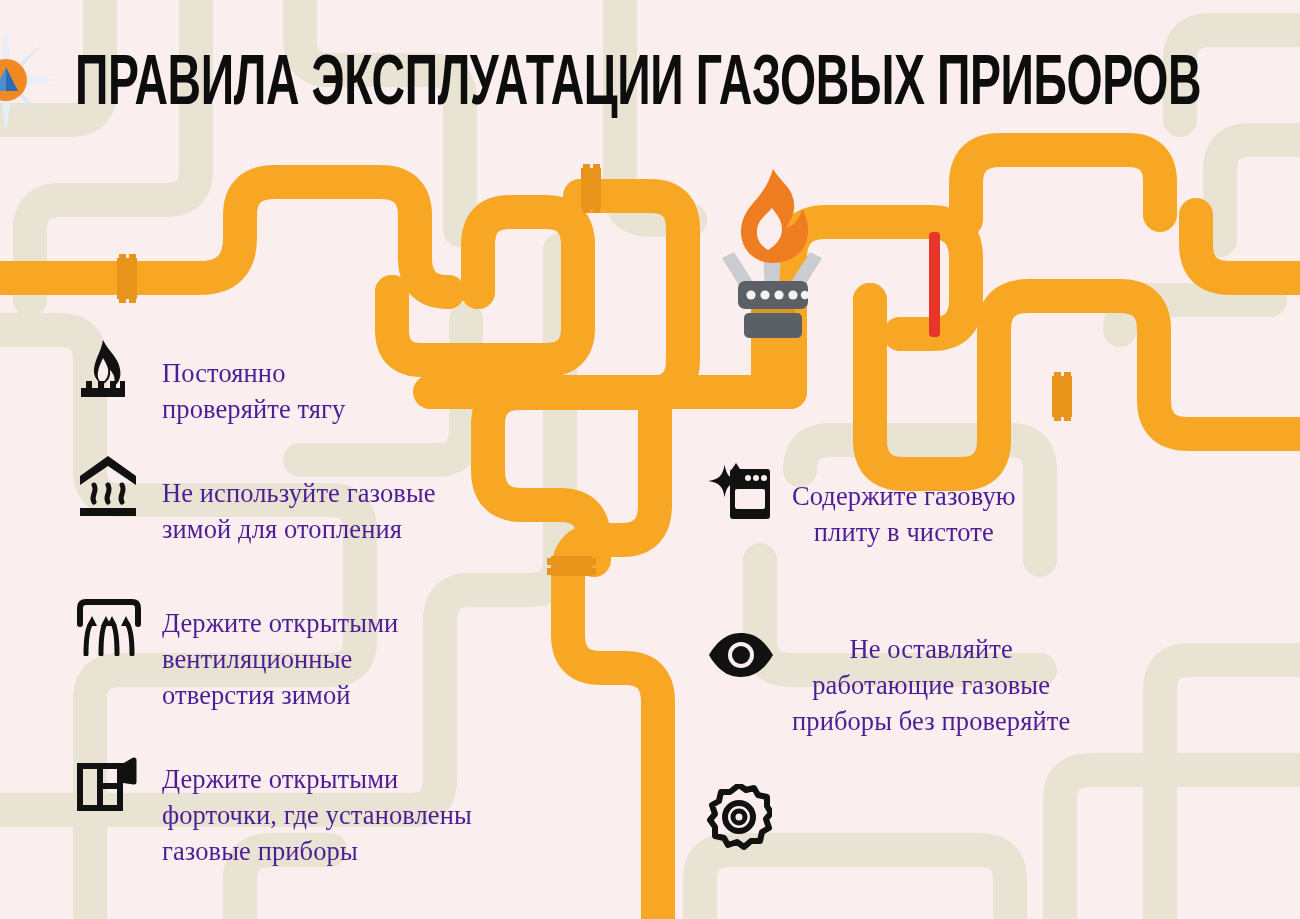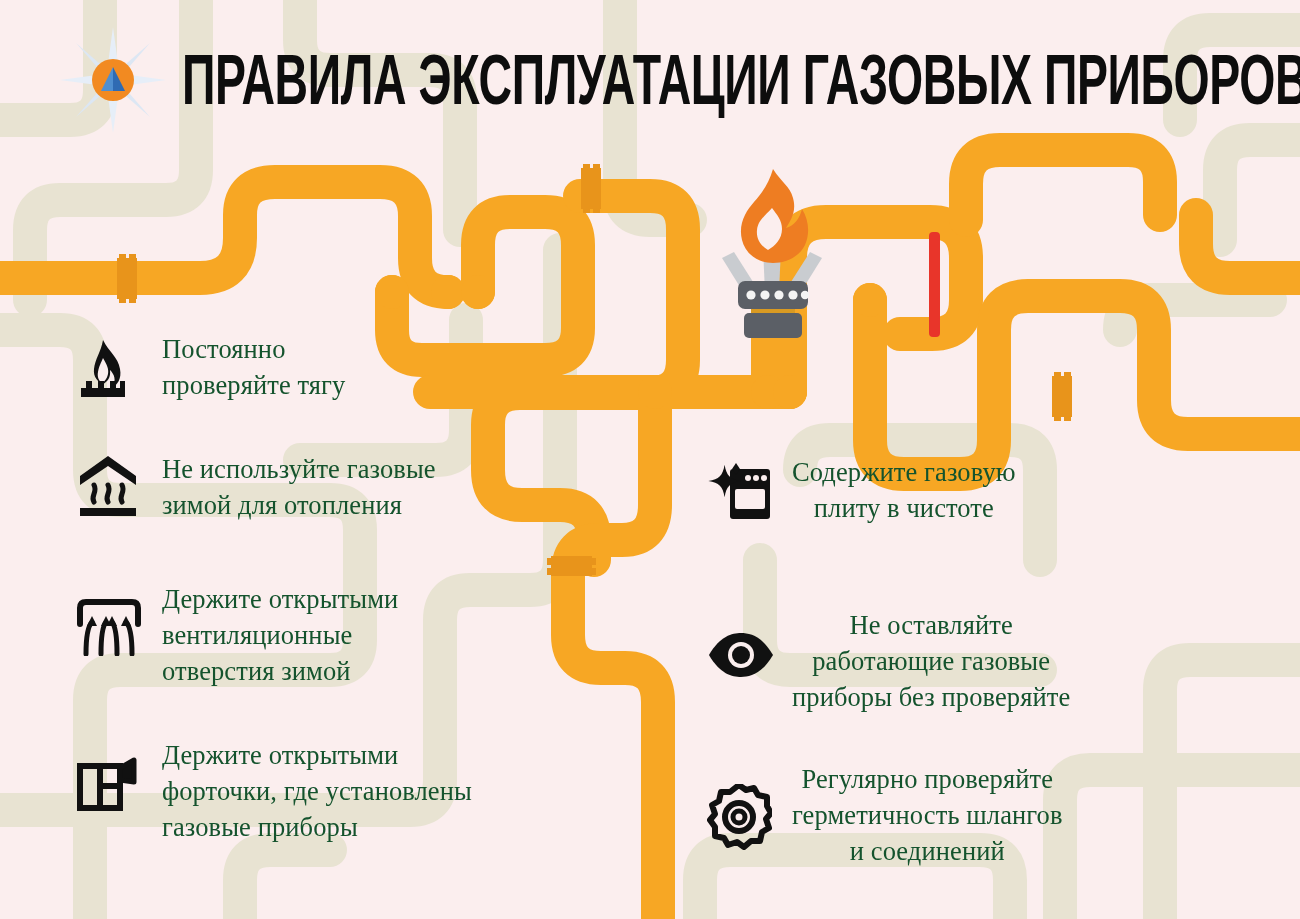--- a/index.html
+++ b/index.html
@@ -28,20 +28,21 @@
 
   
   .header {
     position: absolute;
     left: 0; top: 0;
     width: 1300px;
     height: 160px;
     z-index: 6;
     display: flex;
     align-items: center;
+    justify-content: center;
   }
   .logo-wrap {
     position: relative;
     width: 110px;
     height: 110px;
     margin-left: 58px;
     flex: 0 0 auto;
   }
   .poster-title {
     margin-left: 14px;
@@ -73,23 +74,24 @@
     flex: 0 0 auto;
     width: 86px;
     display: flex;
     justify-content: flex-start;
     align-items: center;
   }
   .tip-icon svg { display: block; }
   .tip-text {
     font-size: 26.5px;
     line-height: 1.355;
-    color: #14532d;
+    color: #4c1d95;
     letter-spacing: 0.1px;
     white-space: pre-line;
+    margin-top: 24px;
   }
 
   
   #col-left  .tip:nth-child(1) { height: 120px; }
   #col-left  .tip:nth-child(1) .tip-icon { padding-top: 6px; }
   #col-left  .tip:nth-child(2) { height: 130px; }
   #col-left  .tip:nth-child(2) .tip-icon { padding-top: 2px; }
   #col-left  .tip:nth-child(3) { height: 156px; }
   #col-left  .tip:nth-child(3) .tip-icon { padding-top: 16px; }
   #col-left  .tip:nth-child(4) .tip-icon { padding-top: 18px; }
@@ -362,20 +364,17 @@
     <div class="tip">
       <div class="tip-icon">
         <svg width="66" height="66" viewBox="0 0 66 66">
           <path d="M33 1 L40 6 L48 4 L52 11 L61 13 L61 22 L65 29 L60 35 L63 44
                    L56 48 L54 57 L45 57 L38 63 L31 58 L22 61 L18 54 L9 52 L9 43
                    L4 36 L9 30 L6 21 L13 17 L15 8 L24 8 Z" fill="none" stroke="#111" stroke-width="6" stroke-linejoin="round"></path>
           <circle cx="33" cy="33" r="14" fill="none" stroke="#111" stroke-width="6"></circle>
           <circle cx="33" cy="33" r="6" fill="none" stroke="#111" stroke-width="5"></circle>
         </svg>
       </div>
-      <div class="tip-text">Регулярно проверяйте
-герметичность шлангов
-и соединений</div>
     </div>
 
   </div>
 
 </div>
 
 </body></html>

